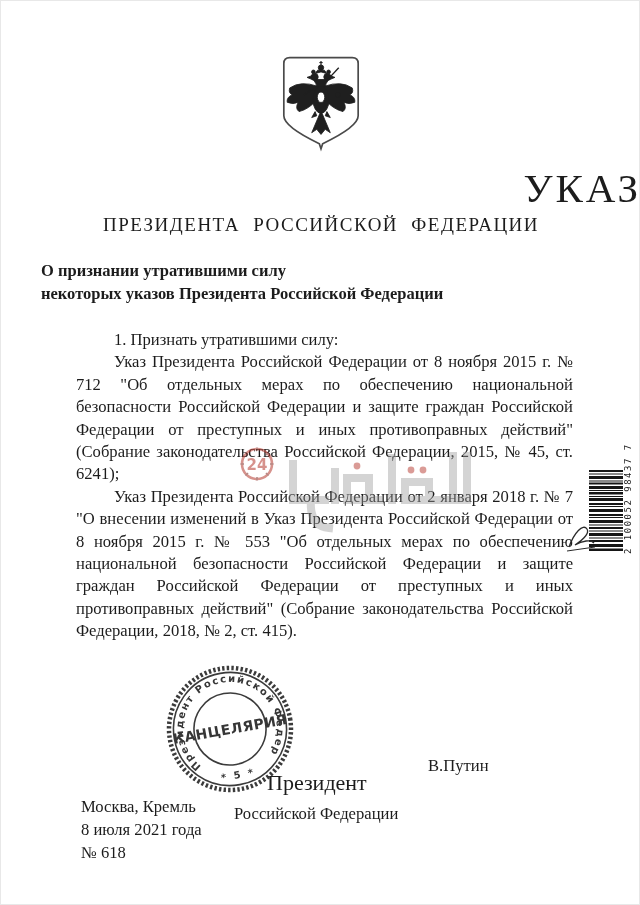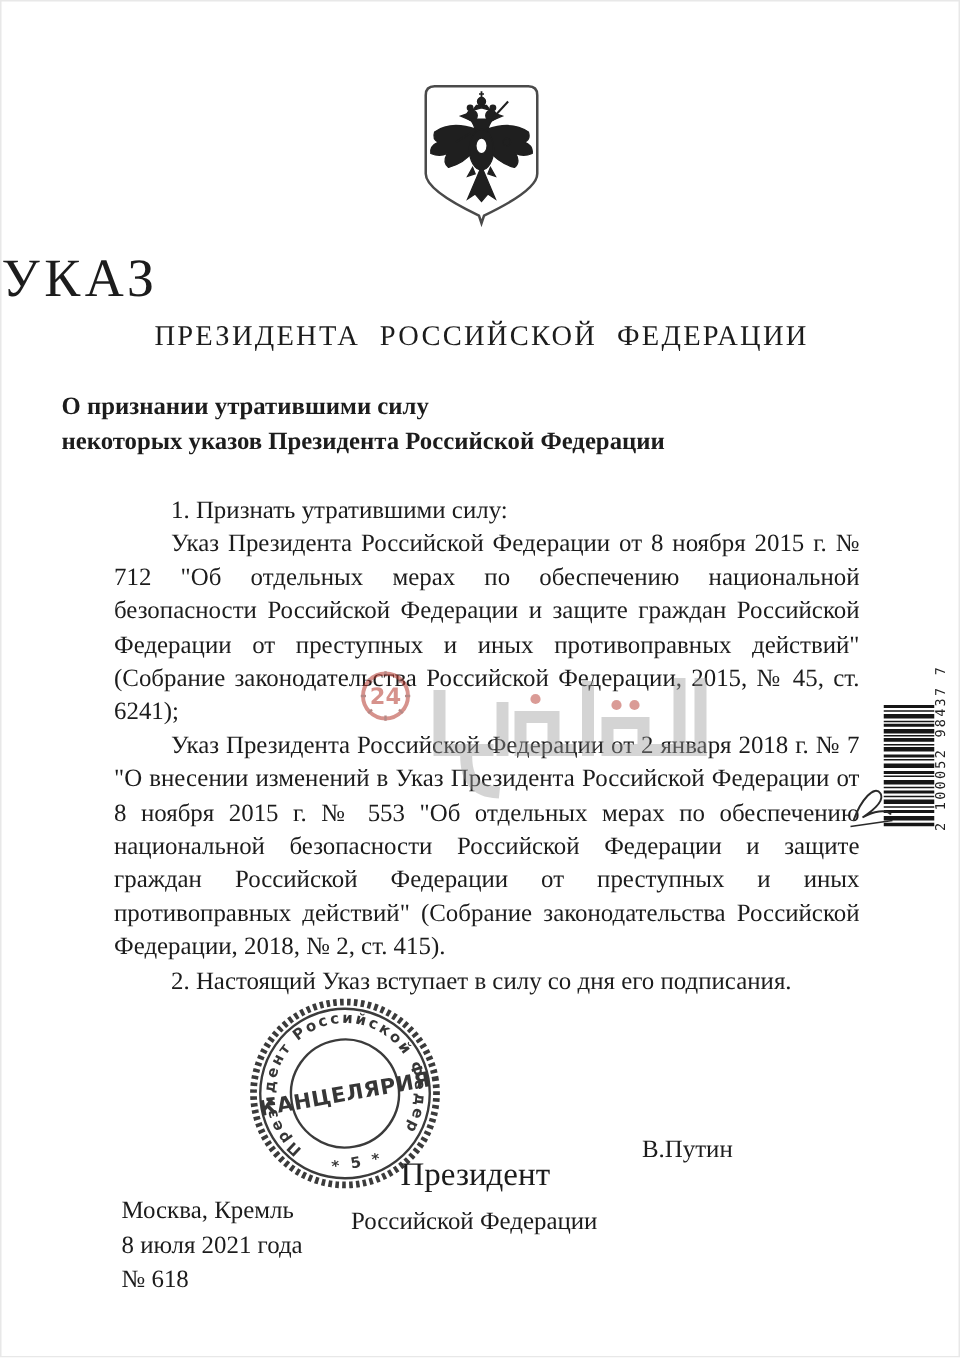--- a/index.html
+++ b/index.html
@@ -11,21 +11,21 @@
     color:#1c1c1c;
     overflow:hidden;
     box-sizing:border-box;
     border:1px solid #e8e8e8;
   }
   .coat-of-arms{
     position:absolute; left:277px; top:54px; width:86px; height:98px;
   }
   .doc-title{
     position:absolute; left:0; top:163px; width:640px;
-    text-align:left; font-size:36px; letter-spacing:3px; font-weight:500;
+    text-align:right; font-size:41px; letter-spacing:3px; font-weight:500;
   }
   .doc-issuer{
     position:absolute; left:0; top:213px; width:640px;
     text-align:center; font-size:19px; letter-spacing:1.5px; word-spacing:7px;
   }
   .doc-subject{
     position:absolute; left:40px; top:259px; width:560px;
     text-align:left; font-weight:bold; font-size:16.5px; line-height:22.5px;
   }
   .doc-body{
@@ -114,21 +114,20 @@
 
   <div class="doc-subject">
     <div>О признании утратившими силу</div>
     <div>некоторых указов Президента Российской Федерации</div>
   </div>
 
   <div class="doc-body">
     <p>1. Признать утратившими силу:</p>
     <p>Указ Президента Российской Федерации от 8 ноября 2015 г. № 712 "Об отдельных мерах по обеспечению национальной безопасности Российской Федерации и защите граждан Российской Федерации от преступных и иных противоправных действий" (Собрание законодательства Российской Федерации, 2015, № 45, ст. 6241);</p>
     <p>Указ Президента Российской Федерации от 2 января 2018 г. № 7 "О внесении изменений в Указ Президента Российской Федерации от 8 ноября 2015 г. № 553 "Об отдельных мерах по обеспечению национальной безопасности Российской Федерации и защите граждан Российской Федерации от преступных и иных противоправных действий" (Собрание законодательства Российской Федерации, 2018, № 2, ст. 415).</p>
-    <p>2. Настоящий Указ вступает в силу со дня его подписания.</p>
   </div>
 
   <svg class="watermark" viewBox="0 0 245 110">
 
     <g opacity="0.55">
       <circle cx="28" cy="22" r="15" fill="none" stroke="#b63a30" stroke-width="2.6"></circle>
       <g stroke="#7a2a24" stroke-width="1.6">
         <line x1="28" y1="5.5" x2="28" y2="9"></line>
         <line x1="28" y1="35" x2="28" y2="38.5"></line>
         <line x1="11.5" y1="22" x2="15" y2="22"></line>

